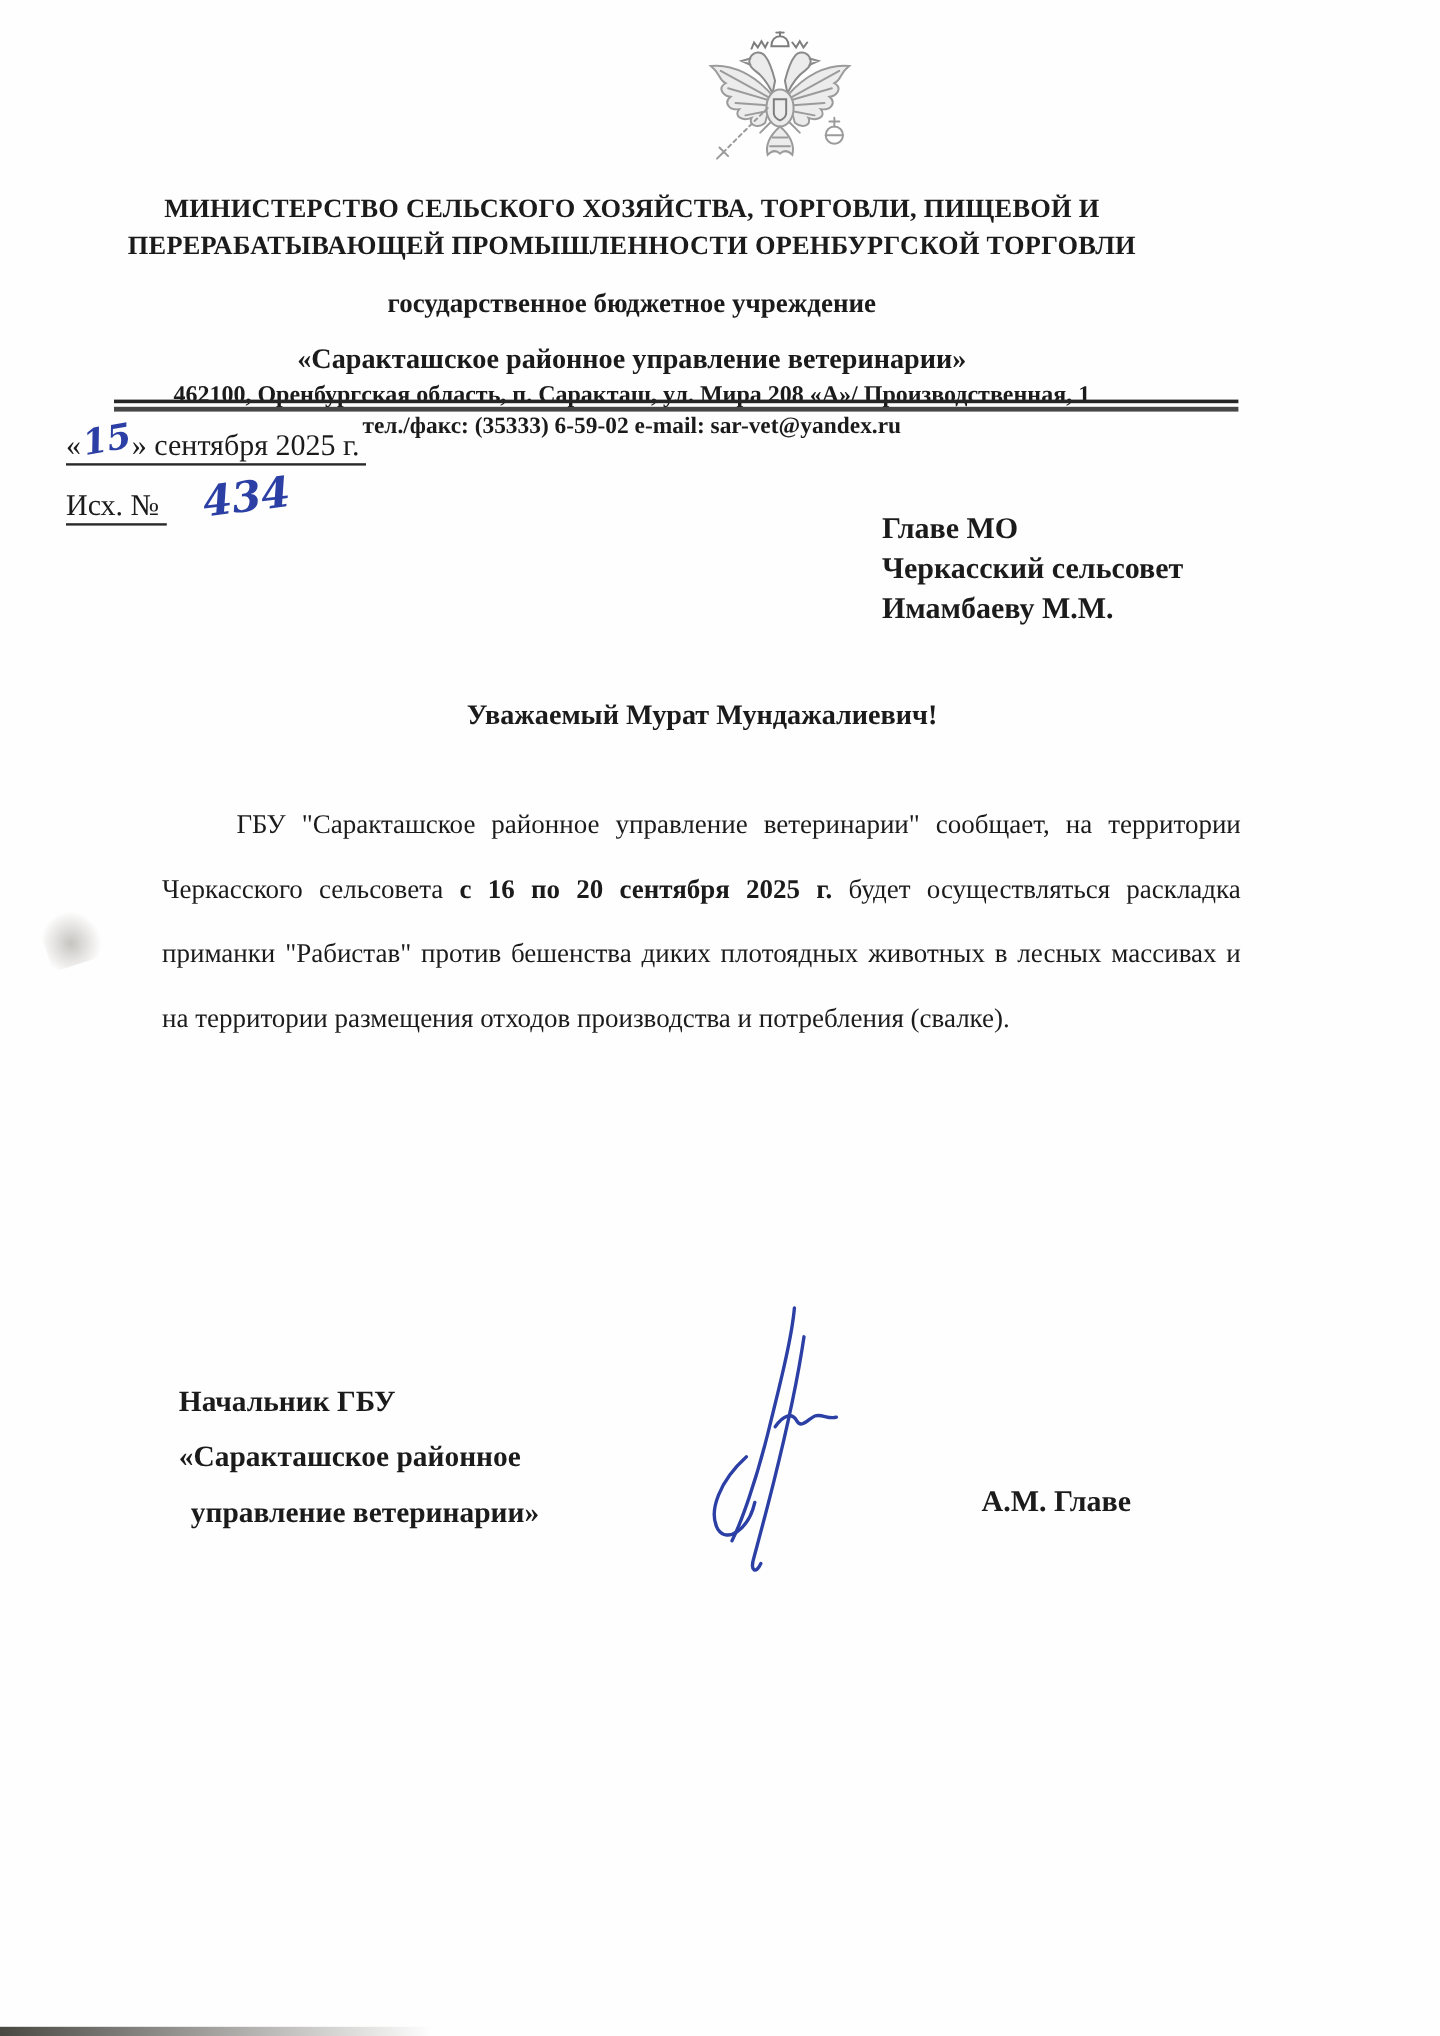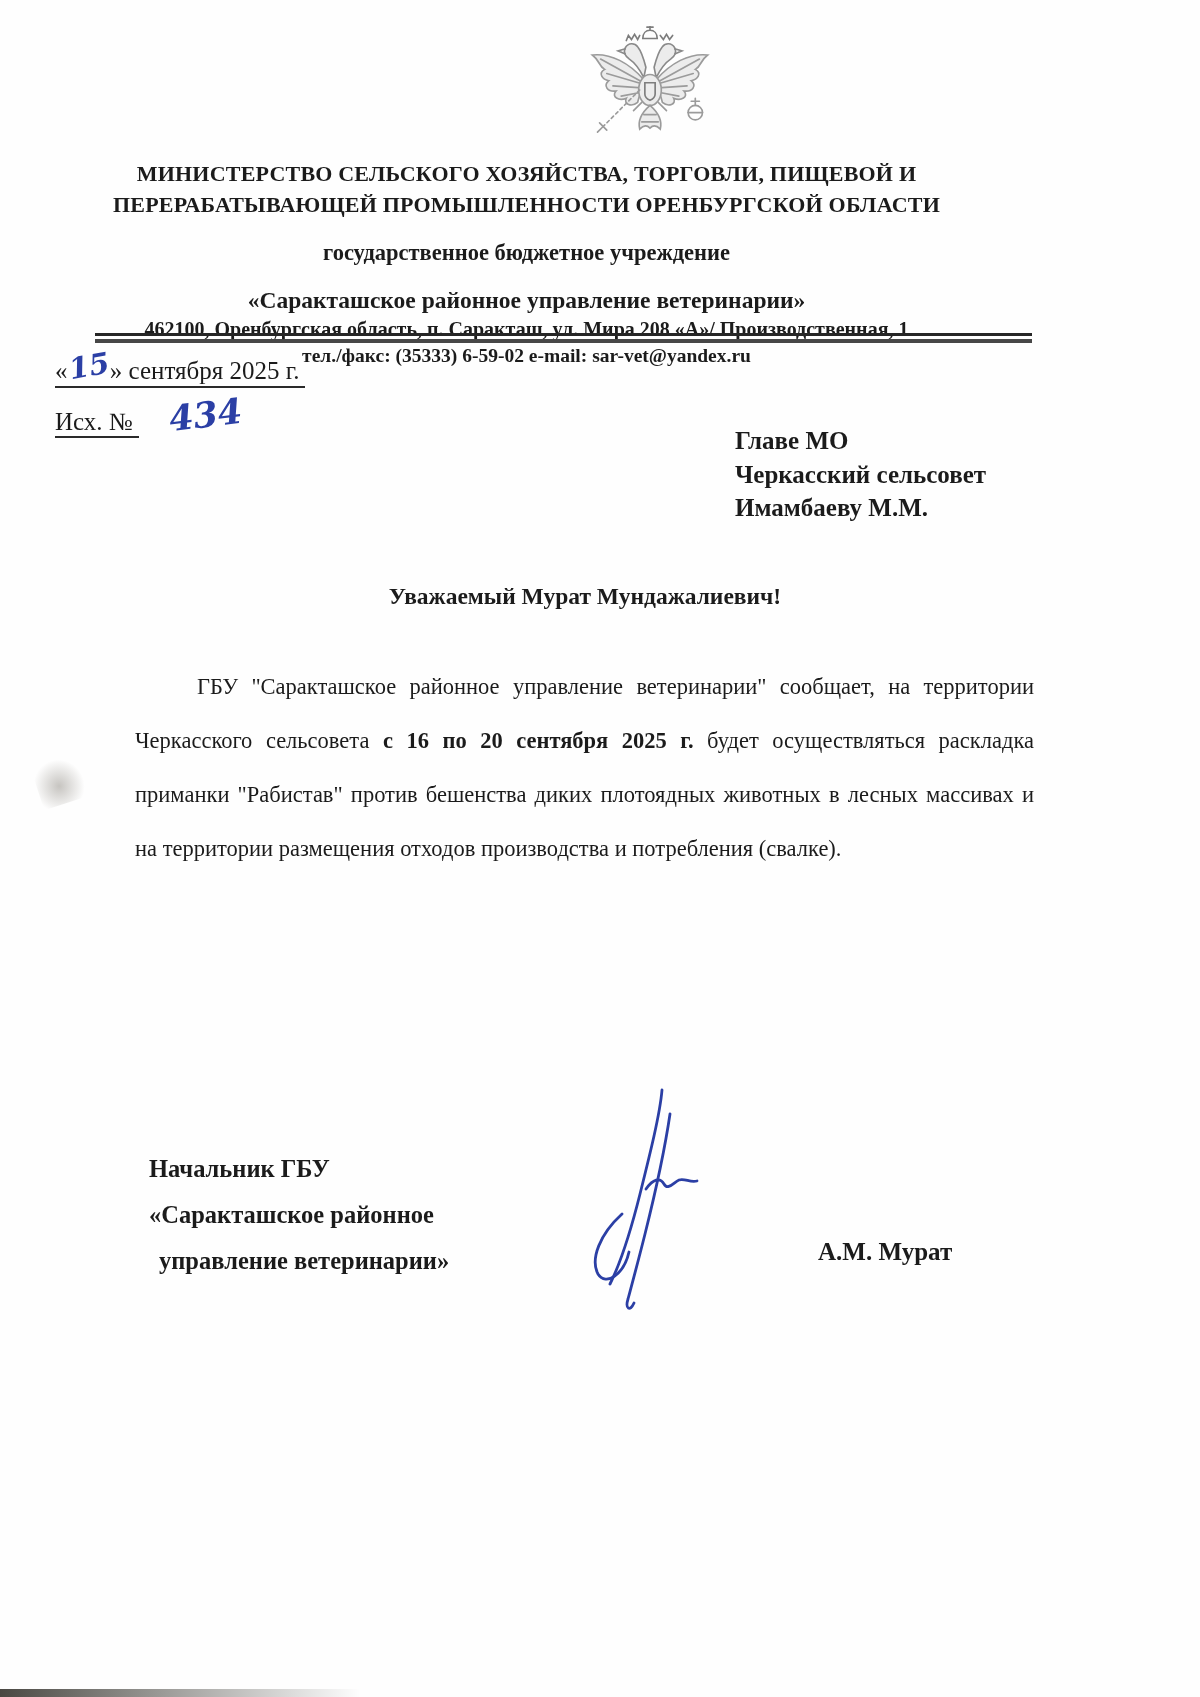--- a/index.html
+++ b/index.html
@@ -66,21 +66,21 @@
         <path d="M22,98 L17,103 M19,94 L26,101"></path>
         <circle cx="112" cy="84" r="7"></circle>
         <path d="M112,77 L112,70 M108,73 L116,73 M105,84 L119,84"></path>
         <path d="M60,74 L52,82 M76,74 L84,82"></path>
       </g>
     </svg>
   </div>
 
   <div class="header-block">
     <div class="h-min">МИНИСТЕРСТВО СЕЛЬСКОГО ХОЗЯЙСТВА, ТОРГОВЛИ, ПИЩЕВОЙ И</div>
-    <div class="h-min">ПЕРЕРАБАТЫВАЮЩЕЙ ПРОМЫШЛЕННОСТИ ОРЕНБУРГСКОЙ ОБЛАСТИ</div>
+    <div class="h-min">ПЕРЕРАБАТЫВАЮЩЕЙ ПРОМЫШЛЕННОСТИ ОРЕНБУРГСКОЙ ТОРГОВЛИ</div>
     <div class="h-org-type">государственное бюджетное учреждение</div>
     <div class="h-org-name">«Саракташское районное управление ветеринарии»</div>
     <div class="h-addr">462100, Оренбургская область, п. Саракташ, ул. Мира 208 «А»/ Производственная, 1</div>
     <div class="h-contact">тел./факс: (35333) 6-59-02 e-mail: sar-vet@yandex.ru</div>
   </div>
 
   <div class="rule-thin"></div>
   <div class="rule-thick"></div>
 
   <div class="date-block">
@@ -116,17 +116,17 @@
     <svg viewBox="0 0 152 232" width="152" height="232">
       <g fill="none" stroke="#2b3fa5" stroke-width="2.8" stroke-linecap="round">
         <path d="M96,8 C94,32 84,72 74,112 C64,152 52,186 44,202"></path>
         <path d="M104,32 C99,66 89,112 79,152 C72,180 66,202 62,217 C59,227 64,230 68,221"></path>
         <path d="M56,132 C34,152 24,177 32,192 C40,205 58,192 63,170"></path>
         <path d="M80,107 C87,97 94,95 98,102 C102,109 108,100 113,98 C119,96 124,101 131,99"></path>
       </g>
     </svg>
   </div>
 
-  <div class="sig-name">А.М. Мурат</div>
+  <div class="sig-name">А.М. Главе</div>
 
   <div class="bottom-artifact"></div>
 
 </div>
 
 </body></html>

